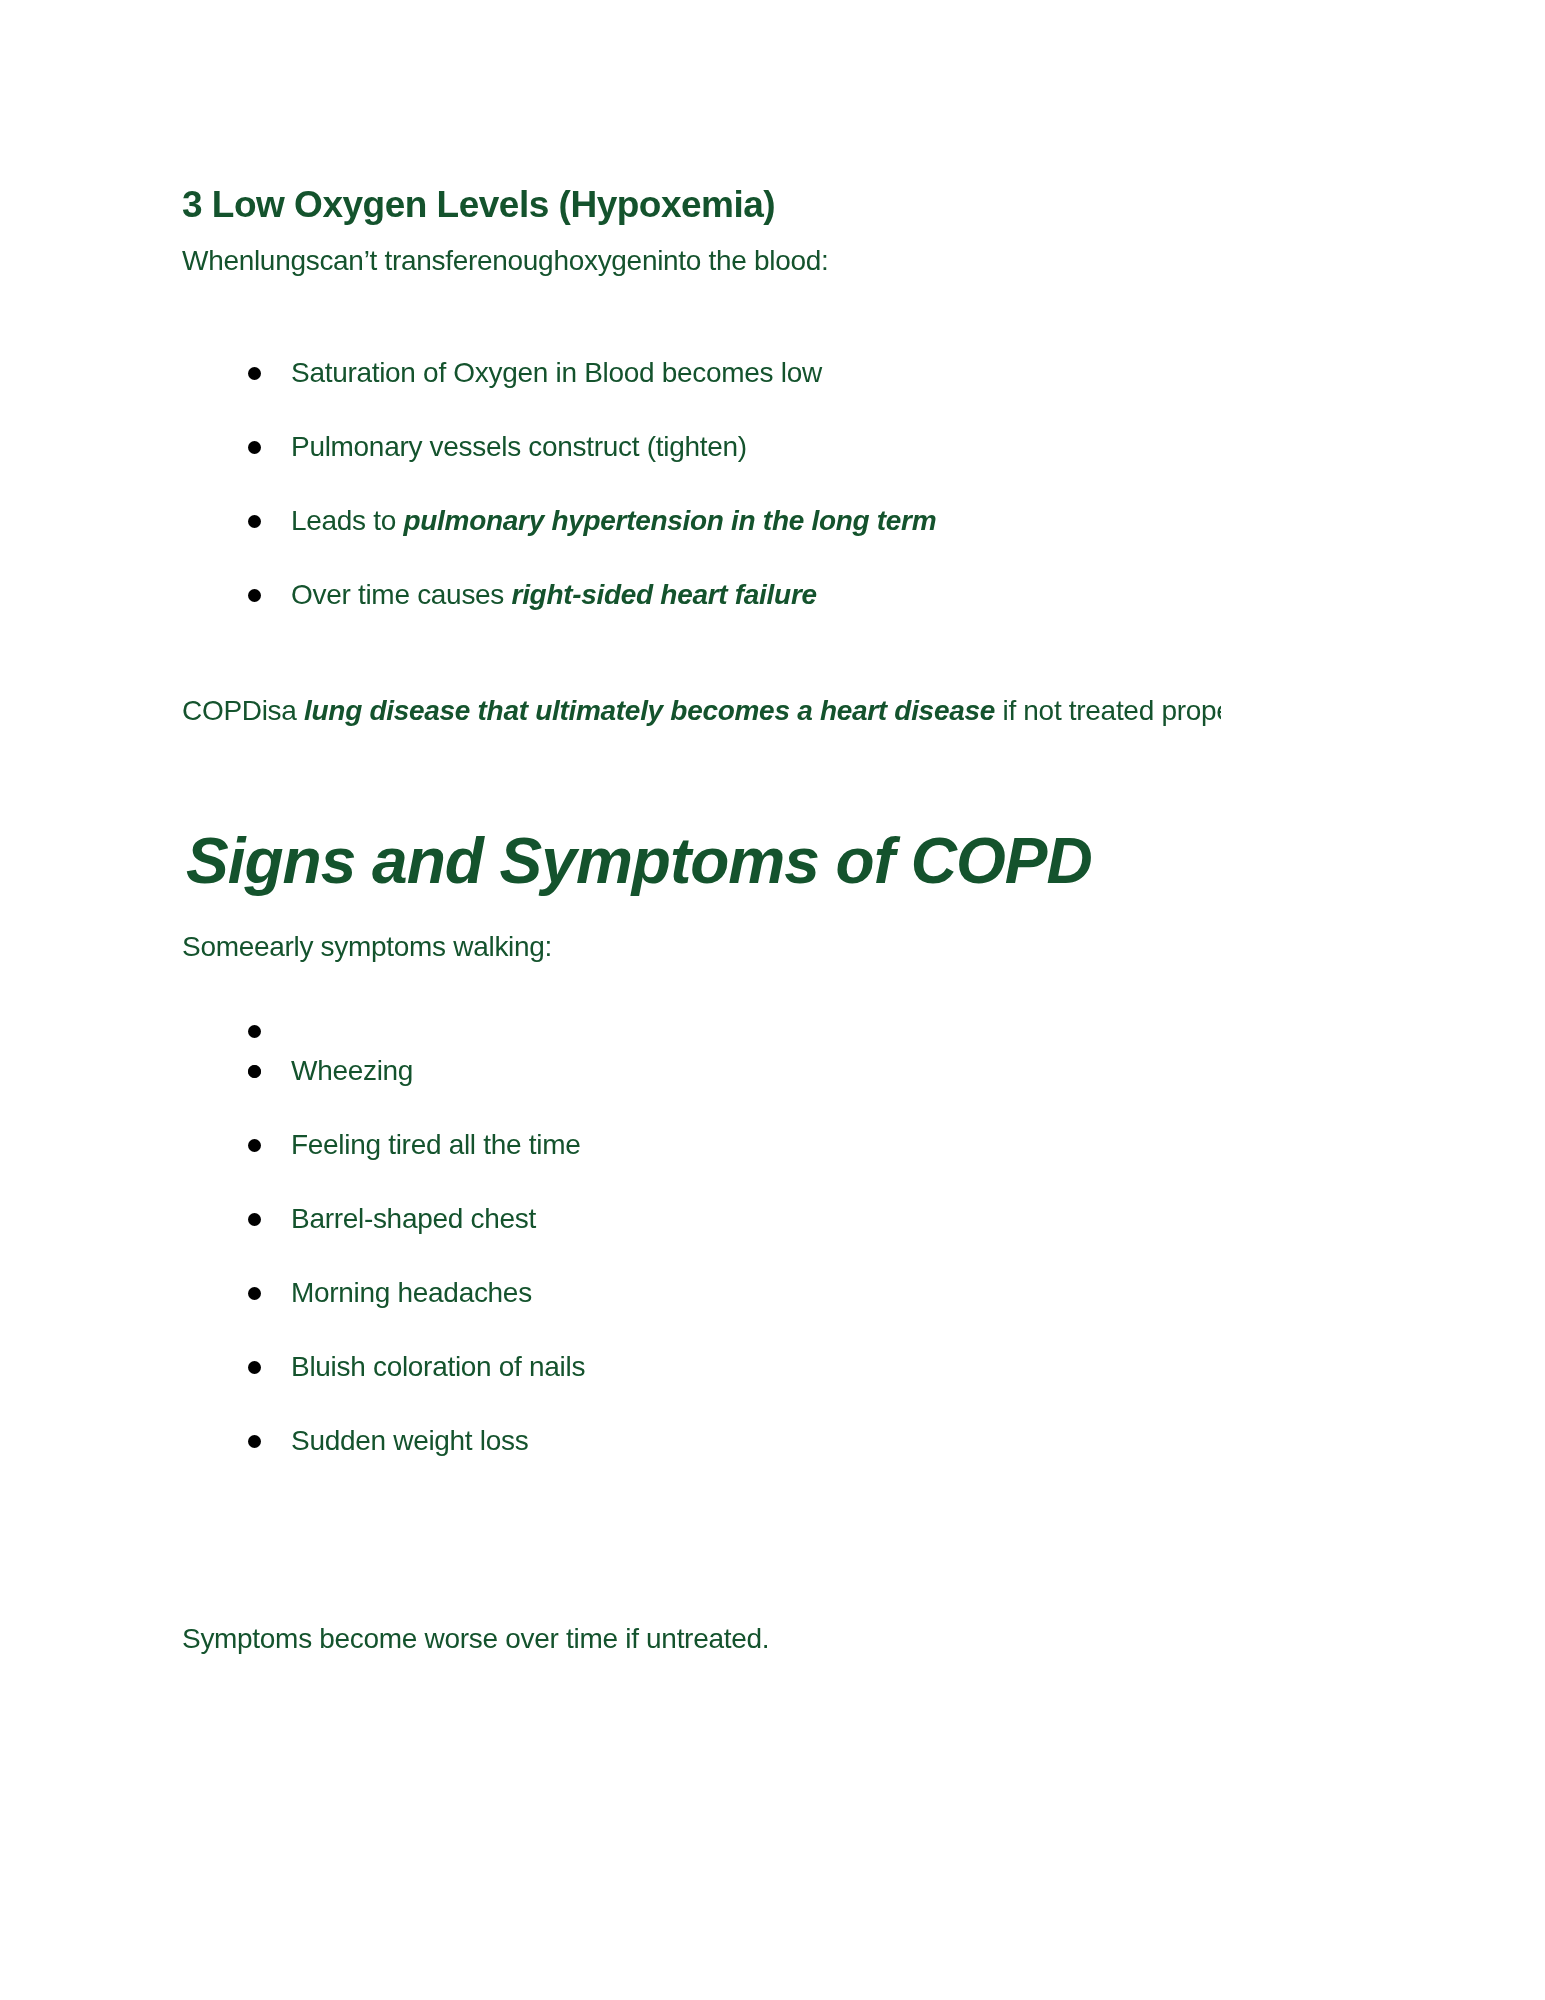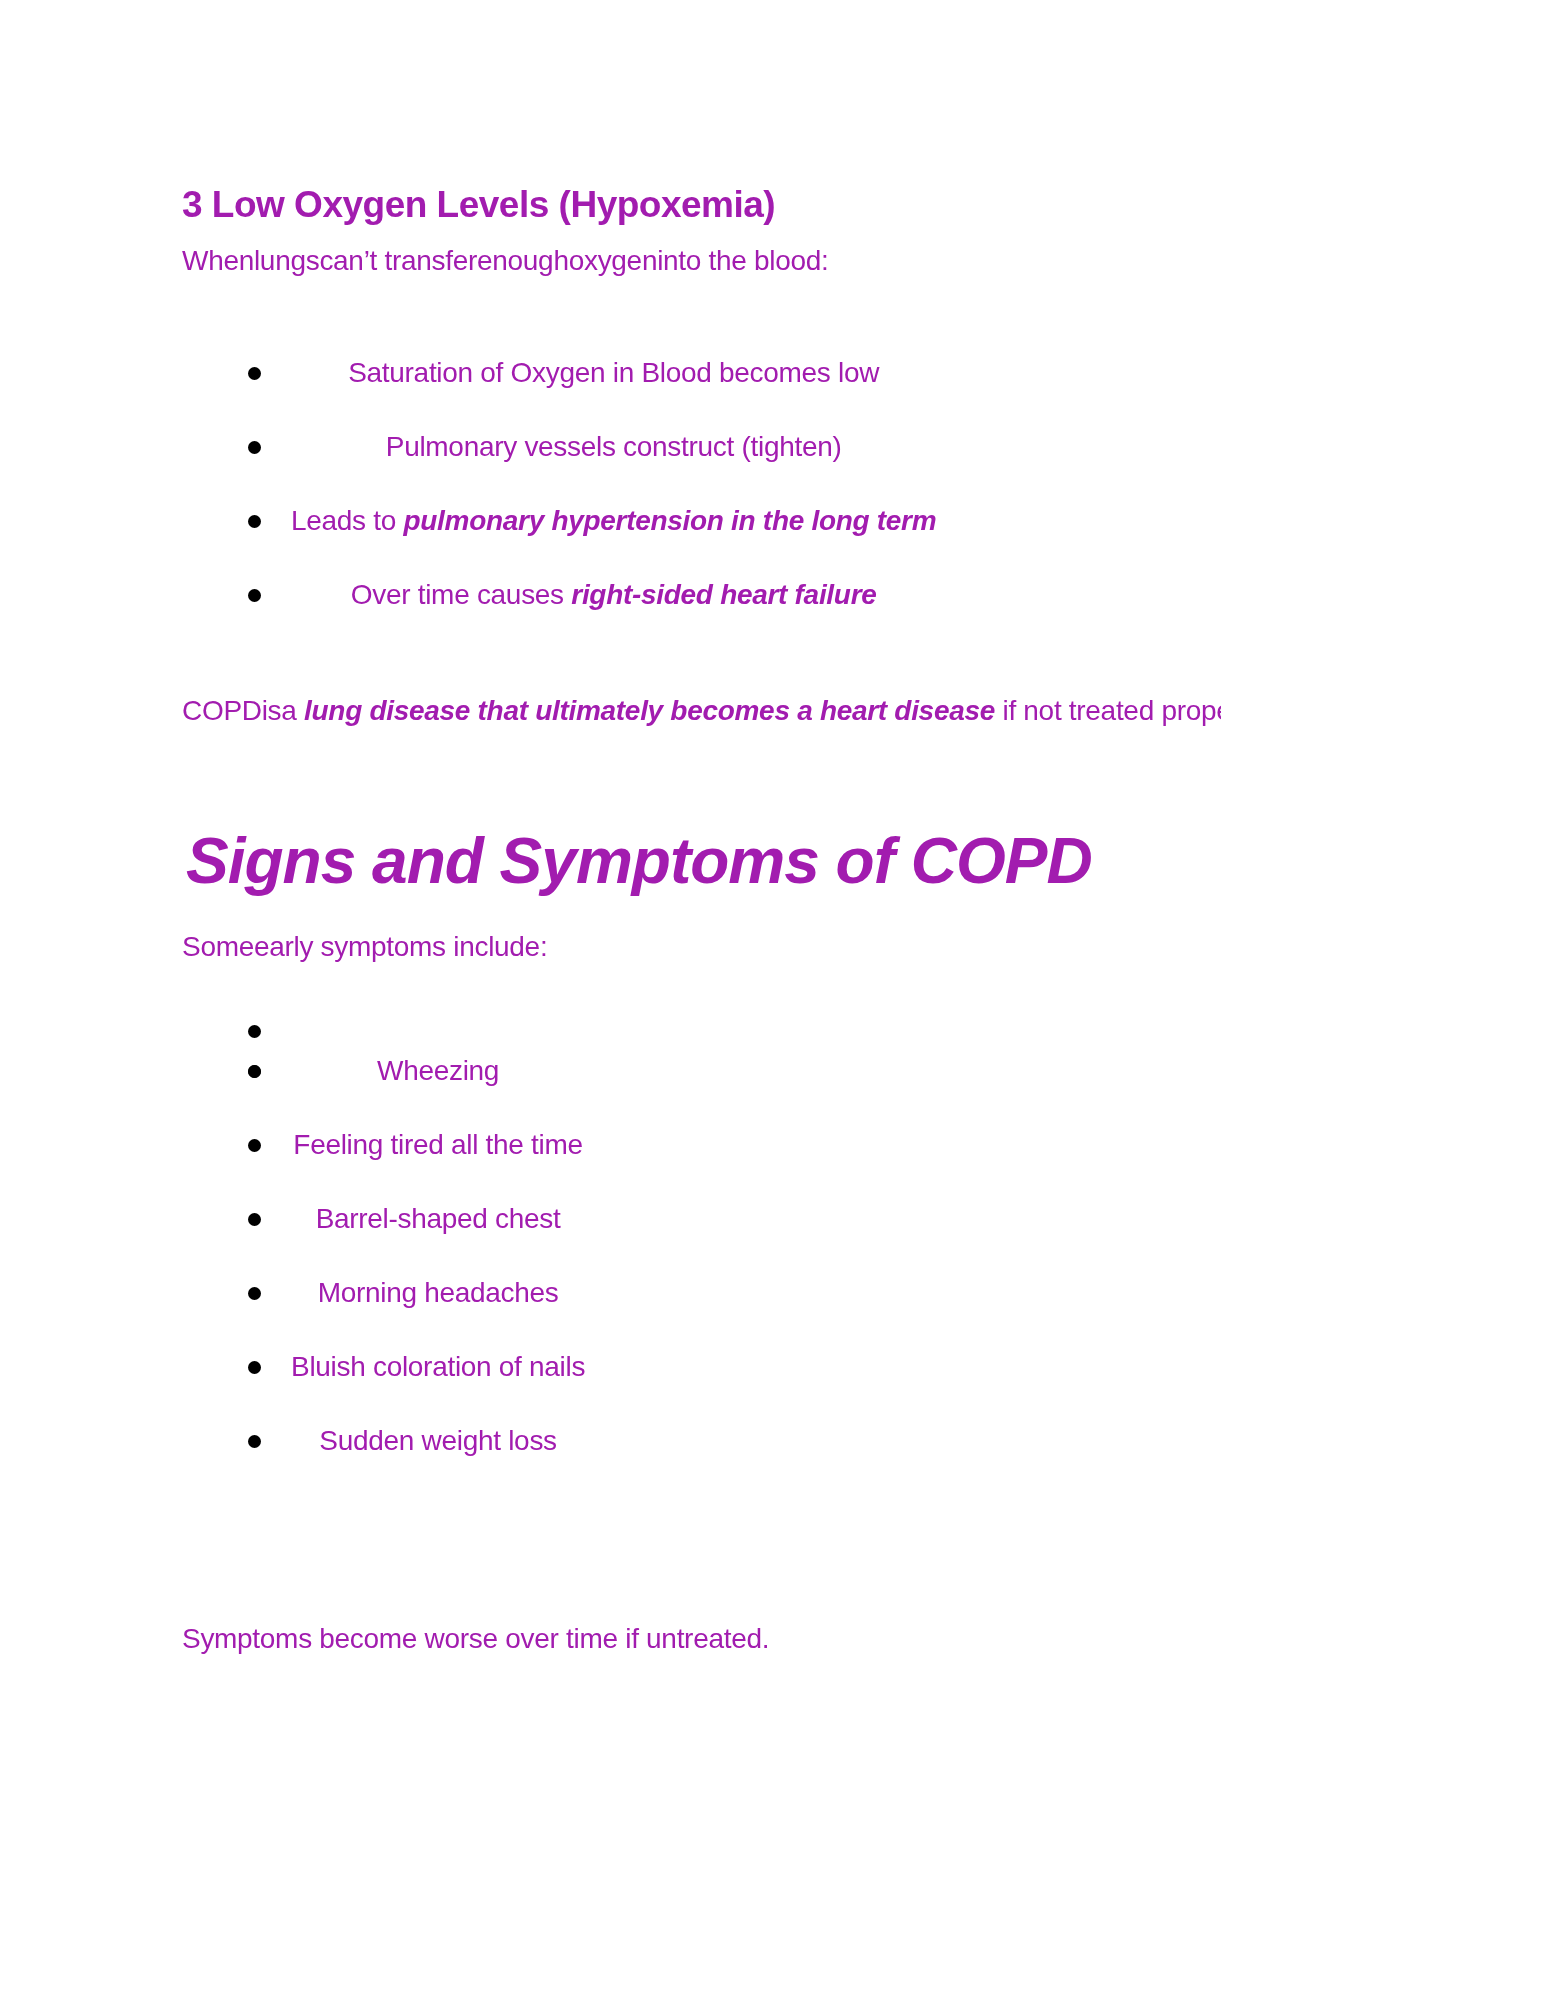--- a/index.html
+++ b/index.html
@@ -1,24 +1,23 @@
 <!DOCTYPE html>
 <html><head>
 <meta charset="utf-8">
 <style>
   html, body { margin: 0; padding: 0; }
   .page {
     position: relative;
     width: 1221px;
     height: 2000px;
     background: #ffffff;
-    color: #a21caf;
+    color: #14532d;
     font-family: "Liberation Sans", "DejaVu Sans", sans-serif;
     overflow: hidden;
-    text-align: center;
   }
   .section-heading {
     position: absolute;
     left: 182px;
     top: 181px;
     margin: 0;
     font-size: 37px;
     line-height: 48px;
     font-weight: 700;
     letter-spacing: -0.5px;
@@ -108,21 +107,21 @@
       <span>Over time causes </span><span class="em">right-sided heart failure</span>
     </li>
   </ul>
 
   <p class="body-text pos-p2">
     <span>COPDisa </span><span class="em">lung disease that ultimately becomes a heart disease</span><span> if not treated properly.</span>
   </p>
 
   <h1 class="doc-title">Signs and Symptoms of COPD</h1>
 
-  <p class="body-text pos-p3">Someearly symptoms include:</p>
+  <p class="body-text pos-p3">Someearly symptoms walking:</p>
 
   <ul class="bullets pos-ul2">
     <li>
       <span class="bullet-dot"></span>
     </li>
     <li>
       <span class="bullet-dot"></span>
     </li>
     <li>
       <span class="bullet-dot"></span>

